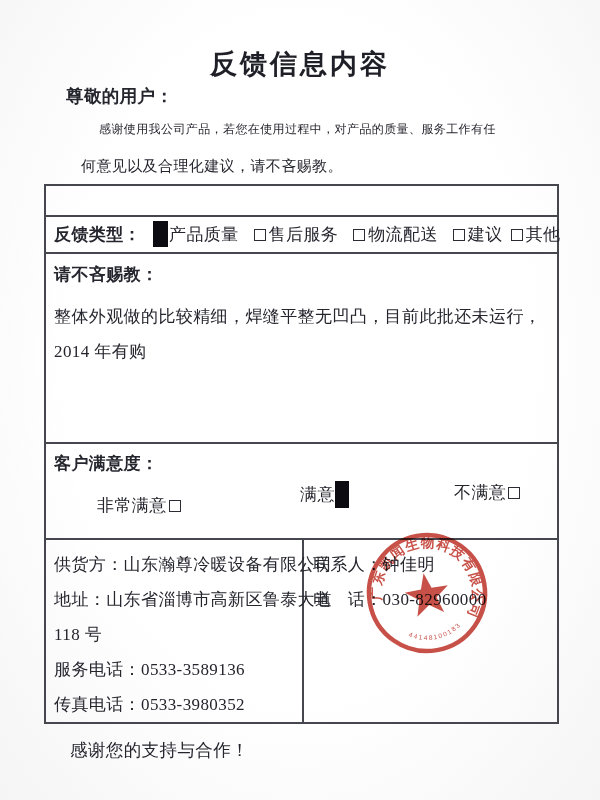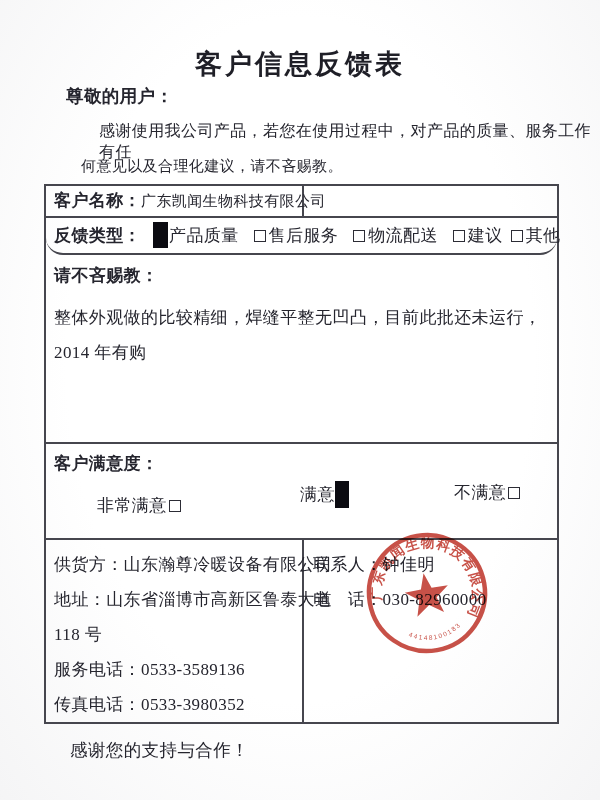--- a/index.html
+++ b/index.html
@@ -11,33 +11,33 @@
     font-family:"Liberation Serif","DejaVu Serif",serif;
     color:#25252e;
     letter-spacing:.4px;
   }
   .doc-title{
     position:absolute;top:46px;left:0;width:600px;text-align:center;
     font-family:"Liberation Sans","DejaVu Sans",sans-serif;
     font-weight:bold;font-size:27px;letter-spacing:3px;color:#1f1f27;
   }
   .greeting{position:absolute;left:66px;top:84px;font-size:17.5px;font-weight:bold;}
-  .intro-l1{position:absolute;left:99px;top:121px;font-size:16px;}
+  .intro-l1{position:absolute;left:99px;top:121px;font-size:12px;}
   .intro-l2{position:absolute;left:81px;top:157px;font-size:15px;}
   .closing{position:absolute;left:70px;top:738px;font-size:17.5px;}
 
   .form{
     position:absolute;left:44px;top:184px;width:515px;height:540px;
     border:2px solid #46464e;box-sizing:border-box;
     display:flex;flex-direction:column;font-size:17px;
   }
   .row{border-bottom:2px solid #46464e;box-sizing:border-box;position:relative;}
   .row:last-child{border-bottom:none;}
   .r1{height:32px;display:flex;}
-  .r2{height:38px;line-height:35px;padding-left:8px;white-space:nowrap;border-radius:17px;}
+  .r2{height:38px;line-height:35px;padding-left:8px;white-space:nowrap;}
   .r3{height:194px;padding:9px 8px 0 8px;}
   .r4{height:98px;}
   .r5{flex:1;display:flex;}
   .cell-l{width:258px;border-right:2px solid #46464e;box-sizing:border-box;}
   .cell-r{flex:1;}
   .r1 .cell-l,.r1 .cell-r{line-height:30px;padding-left:8px;white-space:nowrap;}
   .lab{font-weight:bold;}
   .cust-val{font-size:15px;}
   .r3 .content-line{line-height:35px;}
   .r3 .content-line.first{margin-top:13px;}
@@ -68,31 +68,28 @@
   .stamp{
     position:absolute;left:352px;top:518px;width:150px;height:150px;
     mix-blend-mode:multiply;opacity:.88;pointer-events:none;
   }
 </style>
 </head>
 <body>
 
 <div class="paper">
 
-  <div class="doc-title">客户信息反馈表</div>
+  <div class="doc-title">反馈信息内容</div>
   <div class="greeting">尊敬的用户：</div>
   <div class="intro-l1">感谢使用我公司产品，若您在使用过程中，对产品的质量、服务工作有任</div>
   <div class="intro-l2">何意见以及合理化建议，请不吝赐教。</div>
 
   <div class="form">
 
     <div class="row r1">
-      <div class="cell-l">
-        <span class="lab">客户名称：</span><span class="cust-val">广东凯闻生物科技有限公司</span>
-      </div>
     </div>
 
     <div class="row r2">
       <span class="lab">反馈类型：</span><span class="t-opt" data-checked="true"><span class="box"></span><span>产品质量</span></span><span class="t-opt" data-checked="false"><span class="box"></span><span>售后服务</span></span><span class="t-opt" data-checked="false"><span class="box"></span><span>物流配送</span></span><span class="t-opt" data-checked="false"><span class="box"></span><span>建议</span></span><span class="t-opt" style="margin-left:8px;" data-checked="false"><span class="box"></span><span>其他</span></span>
     </div>
 
     <div class="row r3">
       <div class="lab">请不吝赐教：</div>
       <div class="content-line first">整体外观做的比较精细，焊缝平整无凹凸，目前此批还未运行，2014 年有购</div>
     </div>

